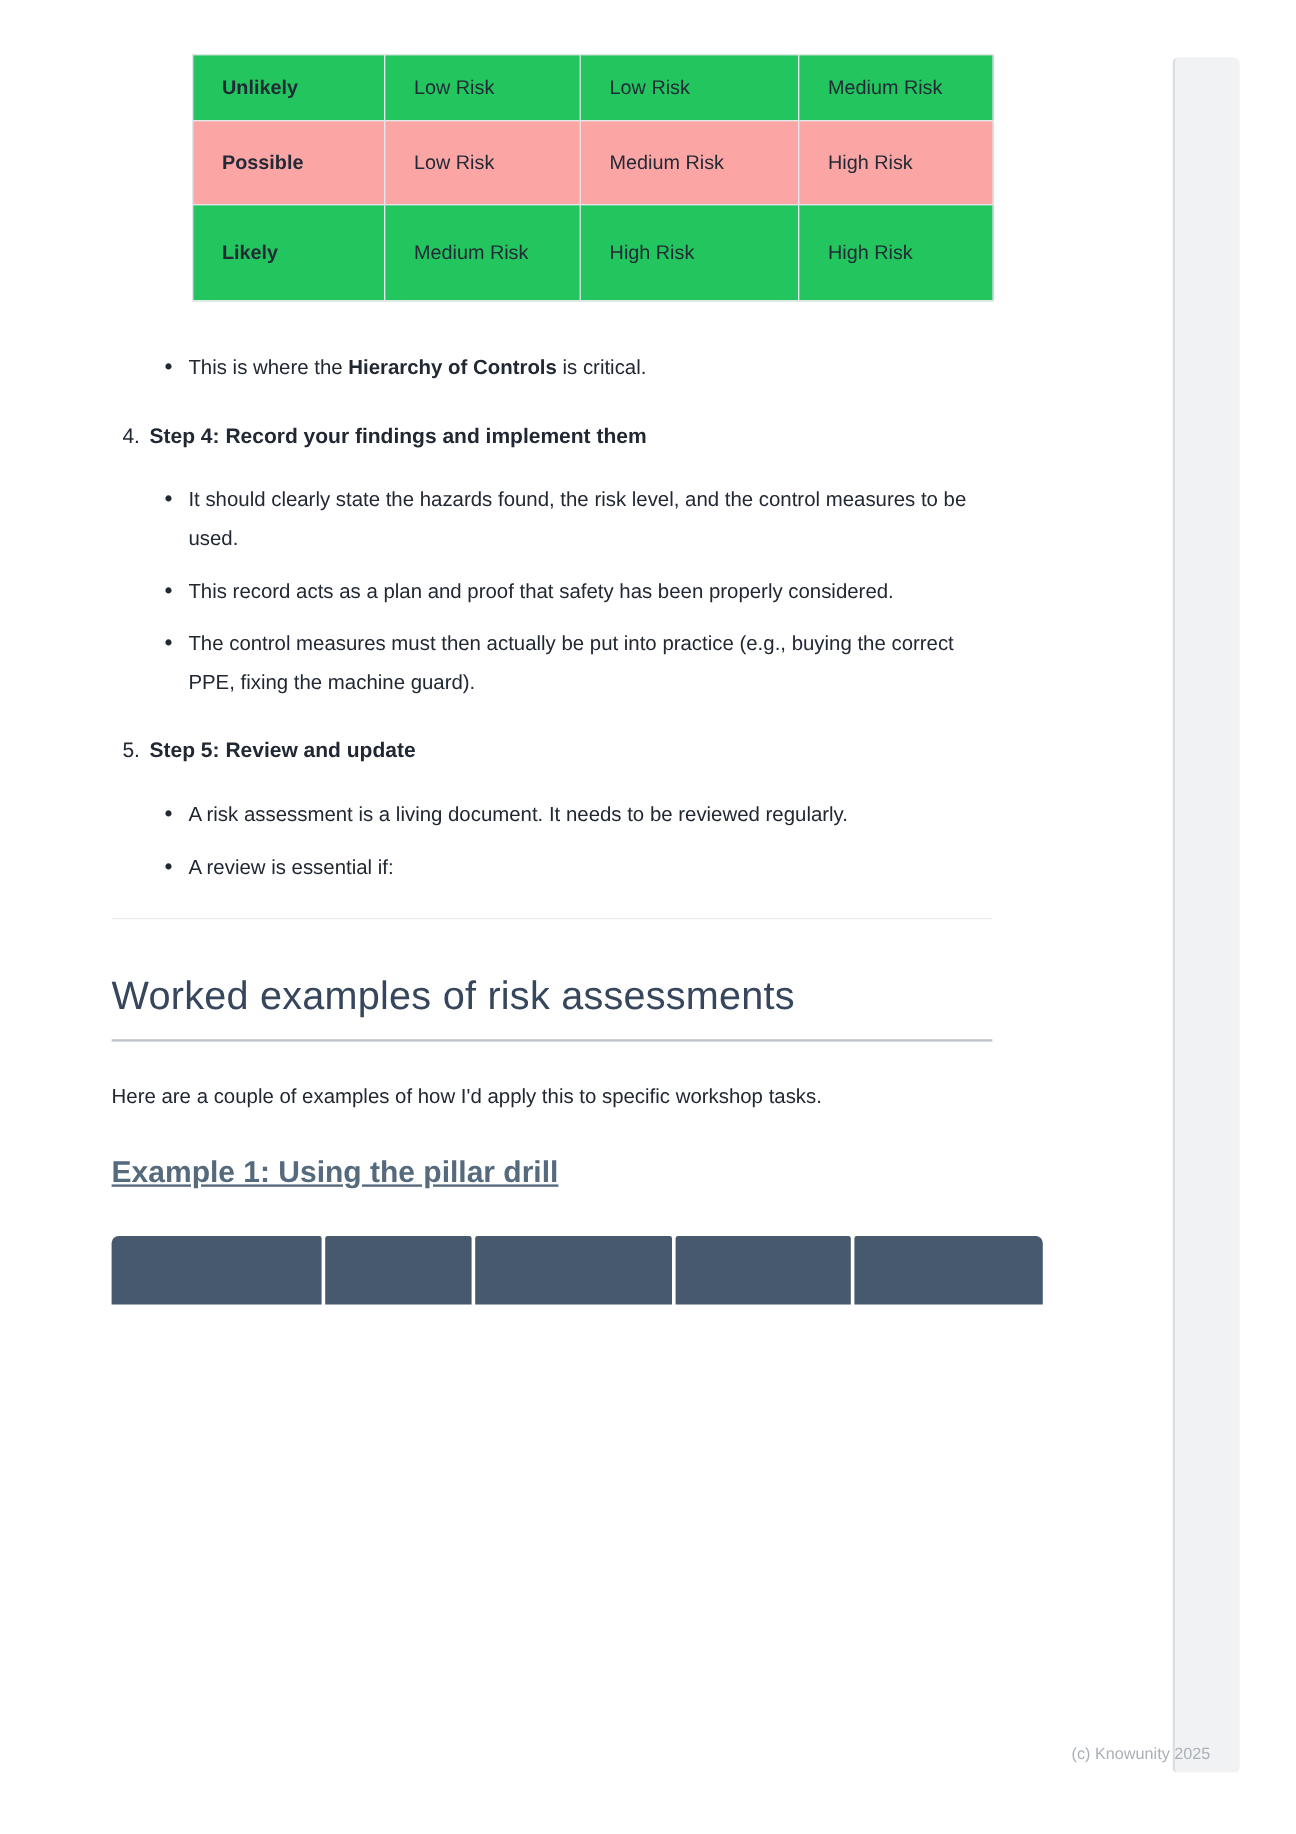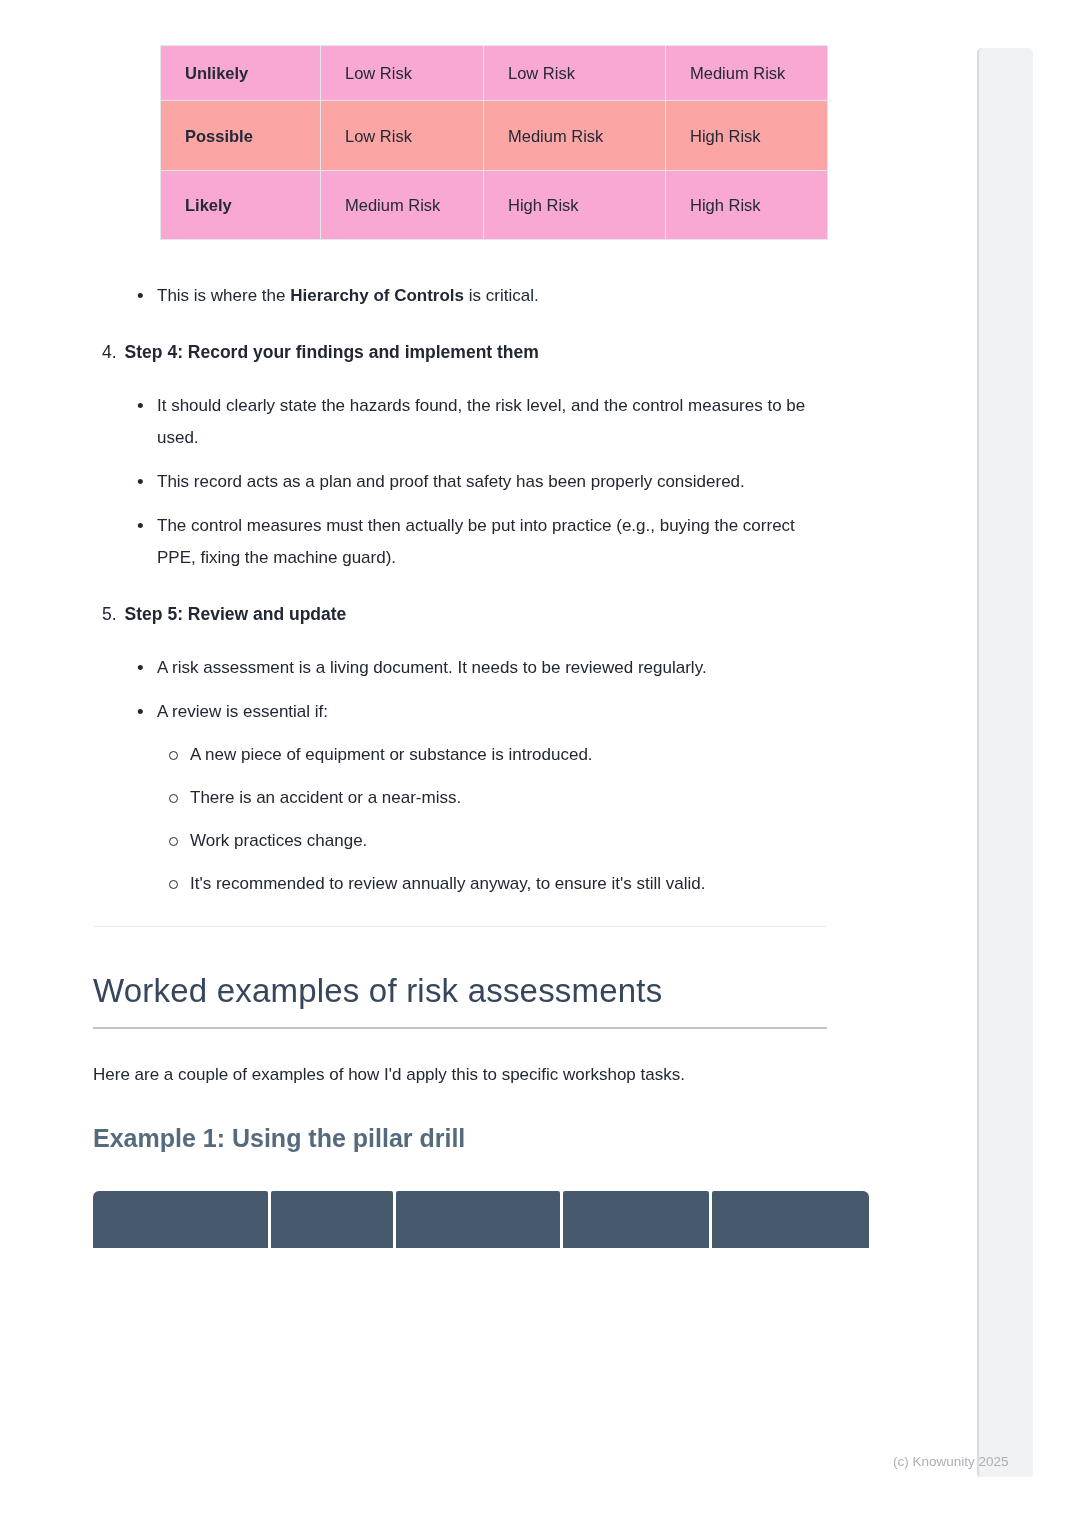--- a/index.html
+++ b/index.html
@@ -30,25 +30,25 @@
     table-layout: fixed;
   }
   .matrix td {
     border: 1px solid #e3e6ea;
     padding: 0 10px 0 24px;
     font-size: 16.5px;
     color: #222a35;
     background: #fca5a5;
     vertical-align: middle;
   }
-  .matrix tr.stripe td { background: #f9a8d4; }
+  .matrix tr.stripe td { background: #22c55e; }
   .matrix td.lbl { font-weight: 700; }
   .matrix tr.r1 { height: 55px; }
   .matrix tr.r2 { height: 70px; }
-  .matrix tr.r3 { height: 69px; }
+  .matrix tr.r3 { height: 80px; }
 
   
   ul.blist { list-style: none; margin: 40px 0 0 0; padding: 0; }
   ul.blist.tight { margin-top: 22px; }
   .blist > li { position: relative; padding: 0 14px 0 64px; margin-bottom: 12px; }
   .blist > li::before {
     content: "\2022";
     position: absolute;
     left: 44px;
     top: 0;
@@ -90,20 +90,21 @@
     border-bottom: 2px solid #c0c5cb;
     letter-spacing: 0.2px;
   }
   p.intro { margin: 30px 0 0 0; }
   h2.example-heading {
     margin: 32px 0 0 0;
     font-size: 25px;
     line-height: 30px;
     font-weight: 700;
     color: #566a7e;
+    text-decoration: underline;
   }
 
   
   .dark-row { margin: 38px 0 0 0; display: flex; gap: 3px; width: 776px; height: 57px; }
   .dark-cell { background: #47596d; border-radius: 2px 2px 0 0; }
   .dark-cell.c1 { width: 175px; border-top-left-radius: 6px; }
   .dark-cell.c2 { width: 122px; }
   .dark-cell.c3 { width: 164px; }
   .dark-cell.c4 { width: 146px; }
   .dark-cell.c5 { width: 157px; border-top-right-radius: 6px; }
@@ -176,26 +177,20 @@
     </ul>
 
     <div class="step-head">
       <span class="num">5.</span>
       <span class="ttl">Step 5: Review and update</span>
     </div>
     <ul class="blist tight">
       <li>A risk assessment is a living document. It needs to be reviewed regularly.</li>
       <li>
         <span>A review is essential if:</span>
-        <ul class="sublist">
-          <li>A new piece of equipment or substance is introduced.</li>
-          <li>There is an accident or a near-miss.</li>
-          <li>Work practices change.</li>
-          <li>It's recommended to review annually anyway, to ensure it's still valid.</li>
-        </ul>
       </li>
     </ul>
 
     <hr class="sep">
 
     <h1 class="main-heading">Worked examples of risk assessments</h1>
 
     <p class="intro">Here are a couple of examples of how I'd apply this to specific workshop tasks.</p>
 
     <h2 class="example-heading">Example 1: Using the pillar drill</h2>

